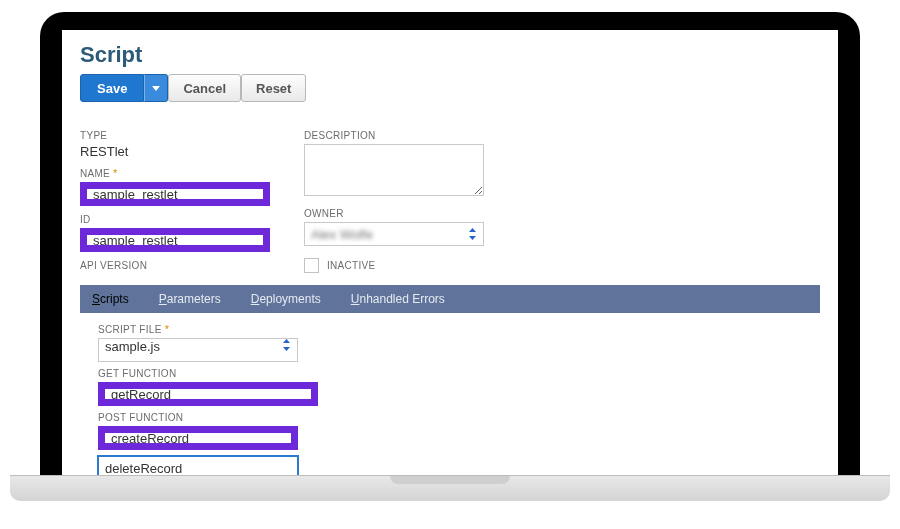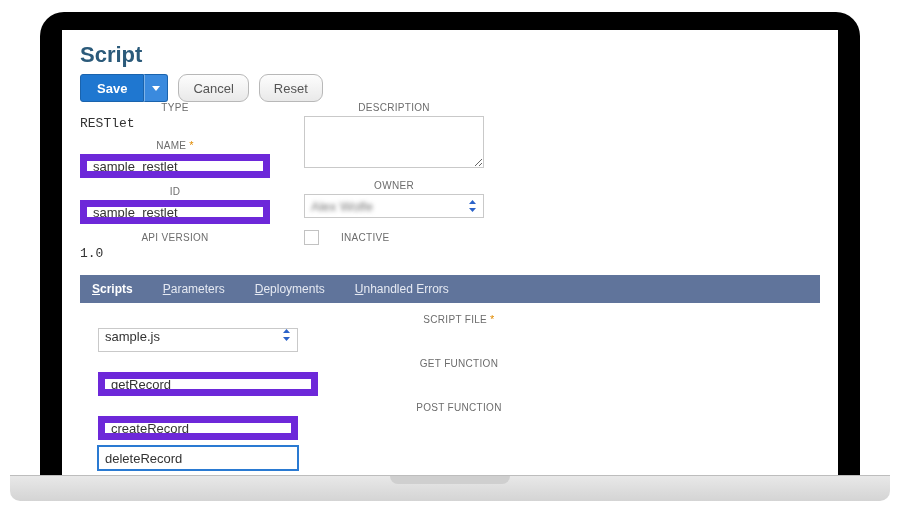--- a/index.html
+++ b/index.html
@@ -47,30 +47,31 @@
     background: #cfcfcf;
     border-radius: 0 0 8px 8px;
   }
 
   h1.page-title {
     color: #2b5a7a;
     font-size: 22px;
     font-weight: 700;
     margin-bottom: 6px;
   }
-  .toolbar { display: flex; gap: 10px; margin-bottom: 0; }
+  .toolbar { display: flex; margin-bottom: 28px; }
   .btn {
     height: 28px;
     font-size: 13px;
-    border-radius: 9px;
+    border-radius: 3px;
     cursor: pointer;
     padding: 0 14px;
     border: 1px solid #b8b8b8;
     background: linear-gradient(#fdfdfd,#e9e9e9);
     color: #555;
+    font-weight: bold;
   }
   .btn-primary-group { display: flex; }
   .btn-primary {
     background: #1f77d0;
     border: 1px solid #1a63ad;
     color: #fff;
     font-weight: 700;
     border-radius: 3px 0 0 3px;
     padding: 0 16px;
   }
@@ -93,24 +94,23 @@
   .form-cols { display: flex; gap: 34px; }
   .col { flex: 0 0 auto; }
   .field { margin-bottom: 8px; }
   .label {
     font-size: 10px;
     color: #6c6c6c;
     letter-spacing: 0.3px;
     text-transform: uppercase;
     margin-bottom: 3px;
     display: block;
-    text-align: center;
   }
   .req { color: #e08a00; font-size: 11px; margin-left: 3px; }
-  .static-val { font-size: 13px; color: #333; font-family: Liberation Mono, monospace; }
+  .static-val { font-size: 13px; color: #333; }
   .text-input {
     height: 24px;
     width: 190px;
     border: 7px solid #6d28d9;
     padding: 2px 6px;
     font-size: 13px;
     color: #333;
   }
   .text-input.focused { border: 1px solid #2a7ad2; outline: 1px solid #2a7ad2; }
   textarea.desc {
@@ -122,41 +122,41 @@
   }
   .select-like {
     width: 180px; height: 24px;
     border: 1px solid #c9c9c9;
     display: flex; align-items: center; justify-content: space-between;
     padding: 0 6px; font-size: 13px; color: #888;
     cursor: pointer;
   }
   .select-like .blurred { filter: blur(2px); color:#777; }
   .chevrons { color: #2a62c9; font-size: 11px; line-height: 7px; display:flex; flex-direction:column; gap:-2px;}
-  .checkbox-row { display:flex; align-items:center; gap:22px; margin-top:12px;}
+  .checkbox-row { display:flex; align-items:center; gap:8px; margin-top:12px;}
   .checkbox {
     width: 15px; height: 15px; border:1px solid #c2c2c2; background:#fff; cursor:pointer;
   }
   .cb-label { font-size: 10px; color:#6c6c6c; letter-spacing:0.3px;}
 
   .tabbar {
     margin-top: 6px;
     background: #60749b;
     height: 28px;
     display: flex; align-items: center;
     padding: 0 6px;
     gap: 18px;
   }
   .tab {
     color: #e5e9f2;
     font-size: 12px;
     padding: 6px 6px;
     cursor: pointer;
   }
-  .tab.active { color:#ffffff; font-weight:700; }
+  .tab.active { color:#000000; font-weight:400; }
   .tab .ul { text-decoration: underline; }
 
   .subform { padding: 10px 0 0 18px; }
   .subform .field { margin-bottom: 6px; }
   .select-input {
     width: 200px; height: 24px;
     border: 1px solid #c9c9c9;
     display:flex; align-items:flex-start; justify-content:space-between;
     padding: 0 6px; font-size:13px; color:#333; cursor:pointer;
   }
@@ -190,21 +190,20 @@
           <div class="field">
             <span class="label"><span>NAME</span><span class="req">*</span></span>
             <input class="text-input" value="sample_restlet" style="">
           </div>
           <div class="field">
             <span class="label">ID</span>
             <input class="text-input" value="sample_restlet" style="">
           </div>
           <div class="field">
             <span class="label">API VERSION</span>
-            <div class="static-val">1.0</div>
           </div>
         </div>
 
         <div class="col">
           <div class="field">
             <span class="label">DESCRIPTION</span>
             <textarea class="desc" style=""></textarea>
           </div>
           <div class="field">
             <span class="label">OWNER</span>

